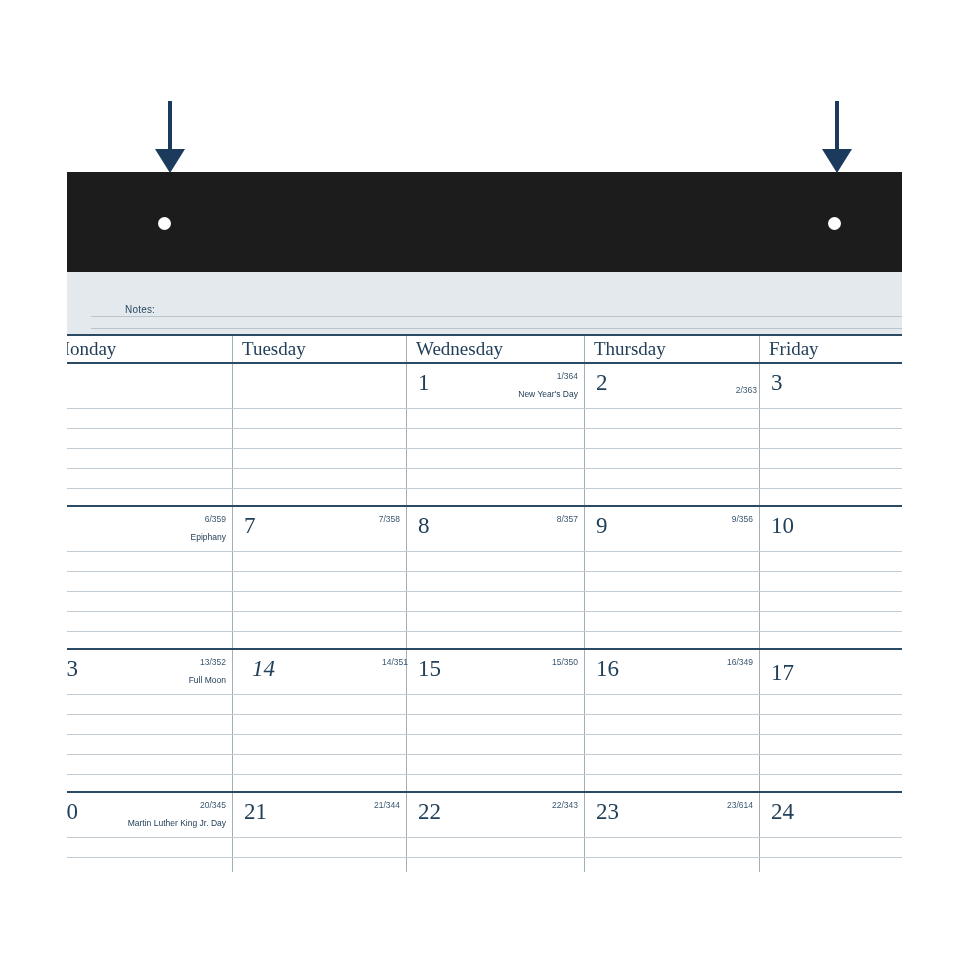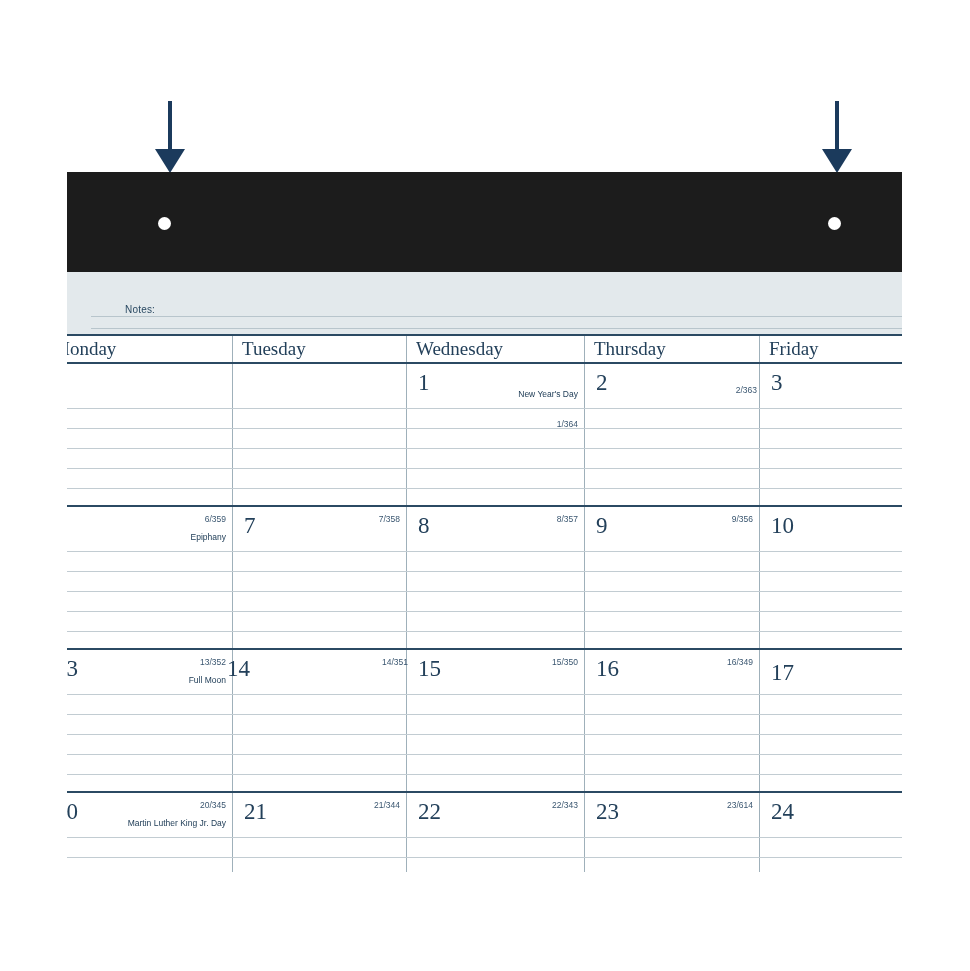--- a/index.html
+++ b/index.html
@@ -216,21 +216,21 @@
         <div class="col-sep" style="left: 517px;"></div>
         <div class="col-sep" style="left: 692px;"></div>
         <div class="week" style="top: 190px;">
           <div class="week-top-border" style="top: 0px;"></div>
           <div class="rule" style="top: 46px;"></div>
           <div class="rule" style="top: 66px;"></div>
           <div class="rule" style="top: 86px;"></div>
           <div class="rule" style="top: 106px;"></div>
           <div class="rule" style="top: 126px;"></div>
           <div class="daynum" style="left: 351px; top: 8px;">1</div>
-          <div class="julian" style="left: 341px; width: 170px; top: 9px; margin-top: 48px;">1/364</div>
+          <div class="julian" style="left: 341px; width: 170px; top: 9px;">1/364</div>
           <div class="holiday" style="left: 341px; width: 170px; top: 27px;">New Year's Day</div>
           <div class="daynum" style="left: 529px; top: 8px;">2</div>
           <div class="julian" style="left: 519px; width: 171px; top: 23px;">2/363</div>
           <div class="daynum" style="left: 704px; top: 8px;">3</div>
         </div>
         <div class="week" style="top: 333px;">
           <div class="week-top-border" style="top: 0px;"></div>
           <div class="rule" style="top: 46px;"></div>
           <div class="rule" style="top: 66px;"></div>
           <div class="rule" style="top: 86px;"></div>
@@ -249,21 +249,21 @@
         <div class="week" style="top: 476px;">
           <div class="week-top-border" style="top: 0px;"></div>
           <div class="rule" style="top: 46px;"></div>
           <div class="rule" style="top: 66px;"></div>
           <div class="rule" style="top: 86px;"></div>
           <div class="rule" style="top: 106px;"></div>
           <div class="rule" style="top: 126px;"></div>
           <div class="daynum" style="left: -12px; top: 8px;">13</div>
           <div class="julian" style="left: -22px; width: 181px; top: 9px;">13/352</div>
           <div class="holiday" style="left: -22px; width: 181px; top: 27px;">Full Moon</div>
-          <div class="daynum" style="left: 160px; top: 8px;">14</div>
+          <div class="daynum" style="left: 185px; top: 8px; font-style: italic;">14</div>
           <div class="julian" style="left: 167px; width: 166px; top: 9px; padding-left: 8px;">14/351</div>
           <div class="daynum" style="left: 351px; top: 8px;">15</div>
           <div class="julian" style="left: 341px; width: 170px; top: 9px;">15/350</div>
           <div class="daynum" style="left: 529px; top: 8px;">16</div>
           <div class="julian" style="left: 519px; width: 167px; top: 9px;">16/349</div>
           <div class="daynum" style="left: 704px; top: 12px;">17</div>
         </div>
         <div class="week" style="top: 619px;">
           <div class="week-top-border" style="top: 0px;"></div>
           <div class="rule" style="top: 46px;"></div>

